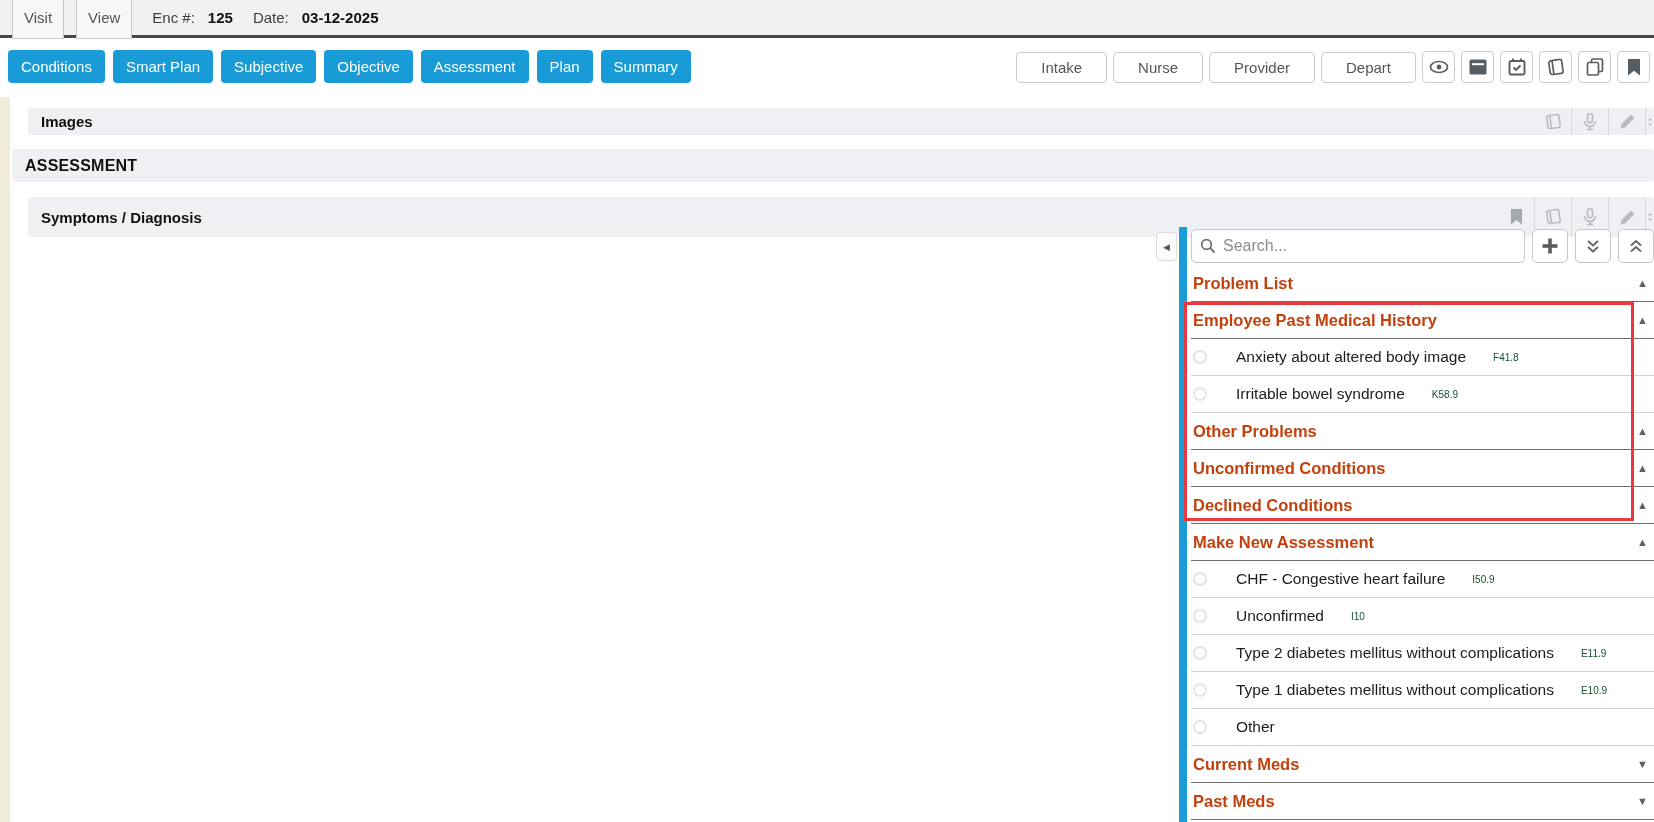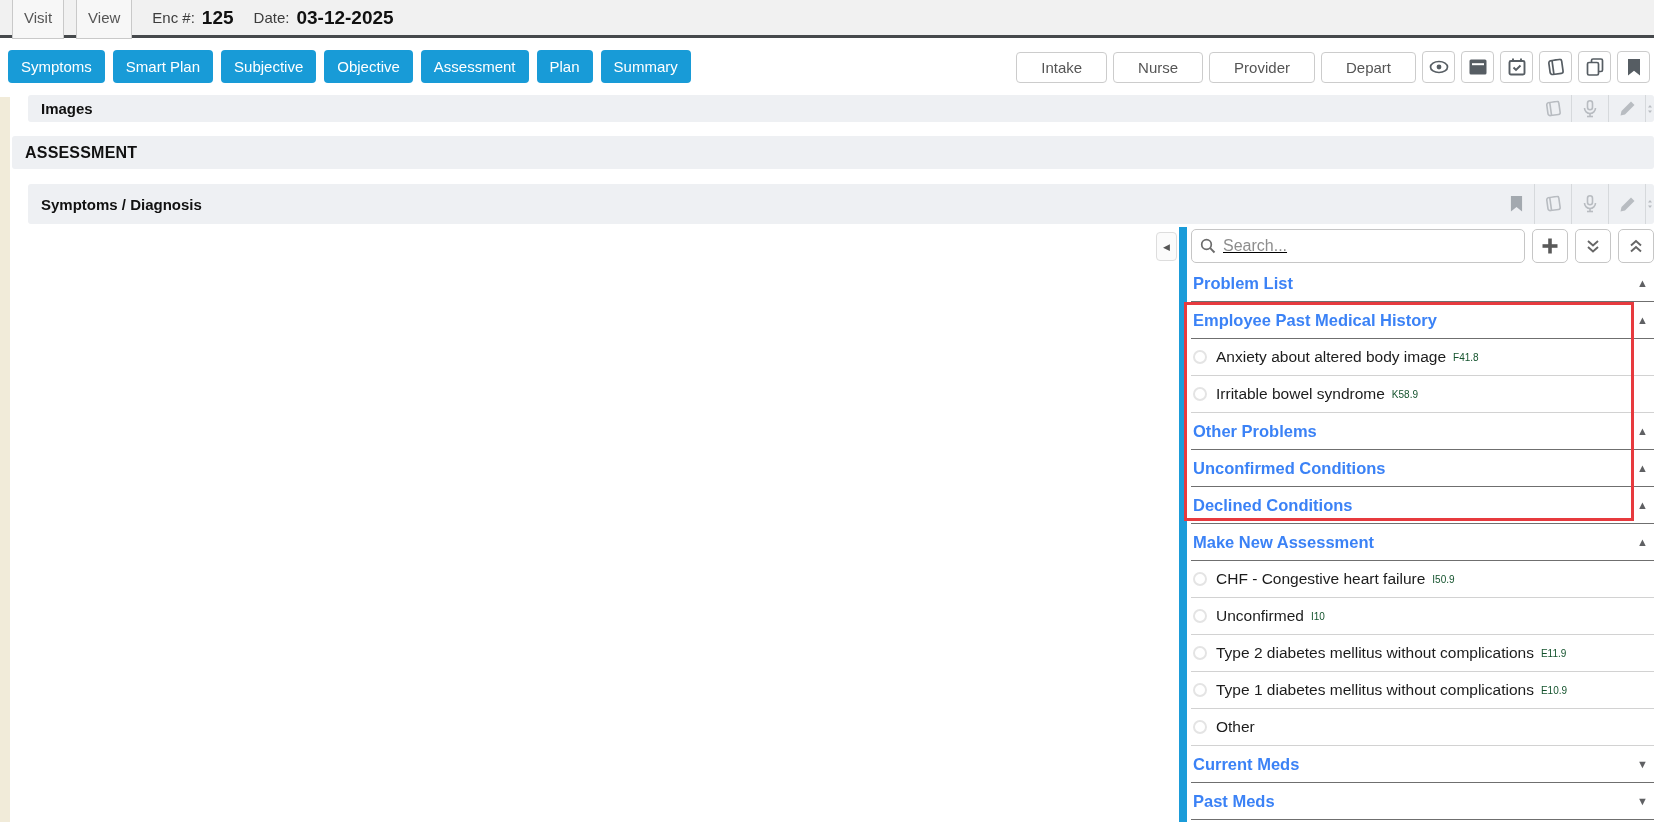--- a/index.html
+++ b/index.html
@@ -5,39 +5,39 @@
   * { margin:0; padding:0; box-sizing:border-box; }
   html,body { width:1654px; height:822px; overflow:hidden; }
   body { font-family:"Liberation Sans", sans-serif; background:#fff; position:relative; }
 
   
   .topbar { position:absolute; left:0; top:0; width:1654px; height:38px;
     background:#f1f1f1; border-bottom:3px solid #46494c; display:flex; align-items:center; }
   .tb-btn { margin-left:12px; padding:12px 11px; font-size:15px; color:#555;
     background:#f7f7f7; border:1px solid #c9c9c9; border-radius:0; cursor:pointer; }
   .tb-label { font-size:15px; color:#3c3c3c; margin-left:20px; }
-  .tb-value { font-size:19px; color:#111; font-weight:bold; margin-left:7px; }
+  .tb-value { font-size:15px; color:#111; font-weight:bold; margin-left:13px; }
 
   
   .navrow { position:absolute; left:0; top:41px; width:1654px; height:54px; background:#fff; }
   .tabs { position:absolute; left:8px; top:9px; display:flex; gap:8px; }
   .tab { background:#189bd7; color:#fff; font-size:15px; border:none; border-radius:4px;
     padding:8px 13px; cursor:pointer; }
   .navright { position:absolute; right:4px; top:10px; display:flex; gap:6px; align-items:center; }
   .stage-btn { background:#fff; color:#555; font-size:15px; border:1px solid #ccc;
     border-radius:4px; padding:6px 24px; cursor:pointer; }
   .icon-btn { width:33px; height:32px; background:#fff; border:1px solid #ccc; border-radius:4px;
     display:flex; align-items:center; justify-content:center; cursor:pointer; }
 
   
   .left-strip { position:absolute; left:0; top:97px; width:10px; bottom:0; background:#f1ebd9; }
 
   
   .secbar { position:absolute; right:0; background:#eef0f3; border-radius:3px;
-    display:flex; align-items:center; }
+    display:flex; align-items:center;margin-top:13px; }
   .secbar-images   { left:28px; top:95px;  height:27px; }
   .secbar-assess   { left:12px; top:136px; height:33px; }
   .secbar-symptoms { left:28px; top:184px; height:40px; }
   .sec-title { font-weight:bold; color:#111; margin-left:13px; }
   .secbar-images   .sec-title { font-size:15px; }
   .secbar-assess   .sec-title { font-size:16px; letter-spacing:.2px; }
   .secbar-symptoms .sec-title { font-size:15px; }
   .sec-icons { position:absolute; right:0; top:0; bottom:0; display:flex; align-items:stretch; }
   .sec-cell { width:36px; display:flex; align-items:center; justify-content:center; cursor:pointer; }
   .sec-div { width:1px; background:#d6d9dc; }
@@ -45,33 +45,33 @@
 
   
   .collapse-btn { position:absolute; left:1156px; top:232px; width:21px; height:29px;
     background:#fbfbfb; border:1px solid #ddd; border-radius:4px; color:#555;
     font-size:9px; display:flex; align-items:center; justify-content:center; cursor:pointer; }
   .blue-bar { position:absolute; left:1179px; top:227px; width:8px; bottom:0; background:#1b9cd9; }
 
   .search-row { position:absolute; left:1191px; top:229px; right:0; height:34px;
     display:flex; gap:7px; }
   .search-box { width:352px; height:34px; border:1px solid #c6c6c6; border-radius:5px;
-    background:#fff; display:flex; align-items:center; padding:0 8px;text-decoration:underline; }
+    background:#fff; display:flex; align-items:center; padding:0 8px; }
   .search-box input { border:none; outline:none; flex:1; font-size:16px; color:#333;
     margin-left:7px; font-family:"Liberation Sans", sans-serif; background:transparent; }
   .search-box input::placeholder { color:#8d8d8d; }
   .sq-btn { width:36px; height:34px; flex:none; background:#fff; border:1px solid #c6c6c6;
     border-radius:5px; display:flex; align-items:center; justify-content:center; cursor:pointer; }
 
   .rows { position:absolute; left:1191px; top:265px; right:0; }
   .prow { height:37px; display:flex; align-items:center; position:relative;
     padding:0 30px 0 2px; cursor:pointer; }
   .prow.hdr { border-bottom:1px solid #6f6f6f; }
-  .prow.itm { border-bottom:1px solid #d2d2d2; }
-  .hdr-label { font-size:16.5px; font-weight:bold; color:#3b82f6; }
+  .prow.itm { border-bottom:1px solid #d2d2d2;gap:20px; }
+  .hdr-label { font-size:16.5px; font-weight:bold; color:#c2410c; }
   .itm-label { font-size:15.5px; color:#1c1c1c; margin-left:9px; }
   .itm-code { font-size:10px; color:#14532d; margin-left:7px; }
   .radio { width:14px; height:14px; border:2px solid #e4e4e4; border-radius:50%;
     flex:none; background:#fff; }
   .arrow { position:absolute; right:6px; top:50%; transform:translateY(-50%);
     font-size:11px; color:#5f6063; cursor:pointer; }
 
   .red-box { position:absolute; left:1184px; top:302px; width:450px; height:219px;
     border:3px solid #e73a3e; pointer-events:none; }
 
@@ -84,21 +84,21 @@
   <button class="tb-btn">Visit</button>
   <button class="tb-btn">View</button>
   <span class="tb-label">Enc #:</span>
   <span class="tb-value">125</span>
   <span class="tb-label">Date:</span>
   <span class="tb-value">03-12-2025</span>
 </div>
 
 <div class="navrow">
   <div class="tabs">
-    <button class="tab">Symptoms</button>
+    <button class="tab">Conditions</button>
     <button class="tab">Smart Plan</button>
     <button class="tab">Subjective</button>
     <button class="tab">Objective</button>
     <button class="tab">Assessment</button>
     <button class="tab">Plan</button>
     <button class="tab">Summary</button>
   </div>
   <div class="navright">
     <button class="stage-btn">Intake</button>
     <button class="stage-btn">Nurse</button>

